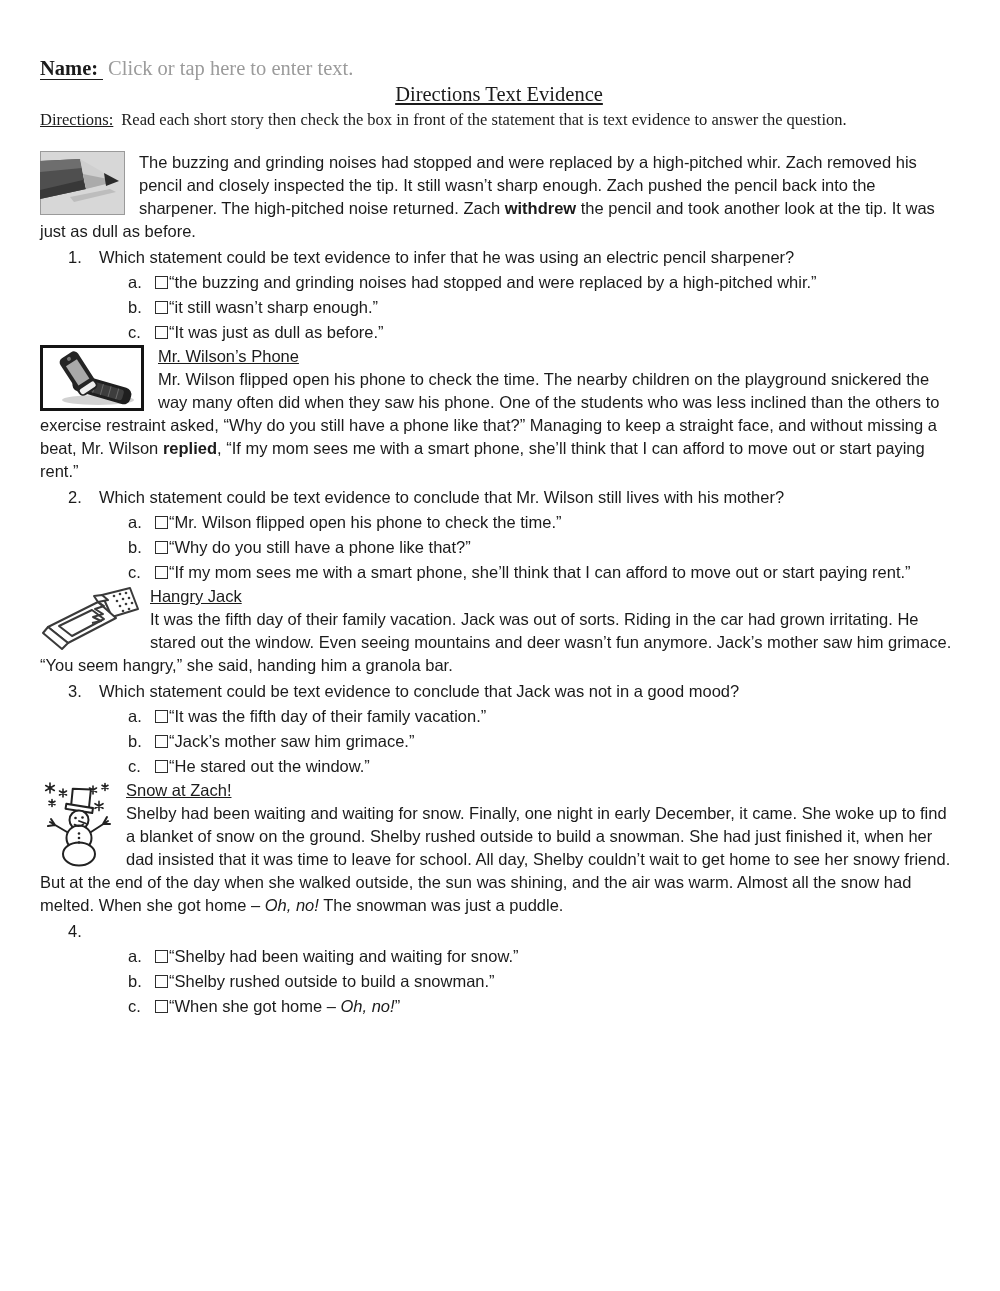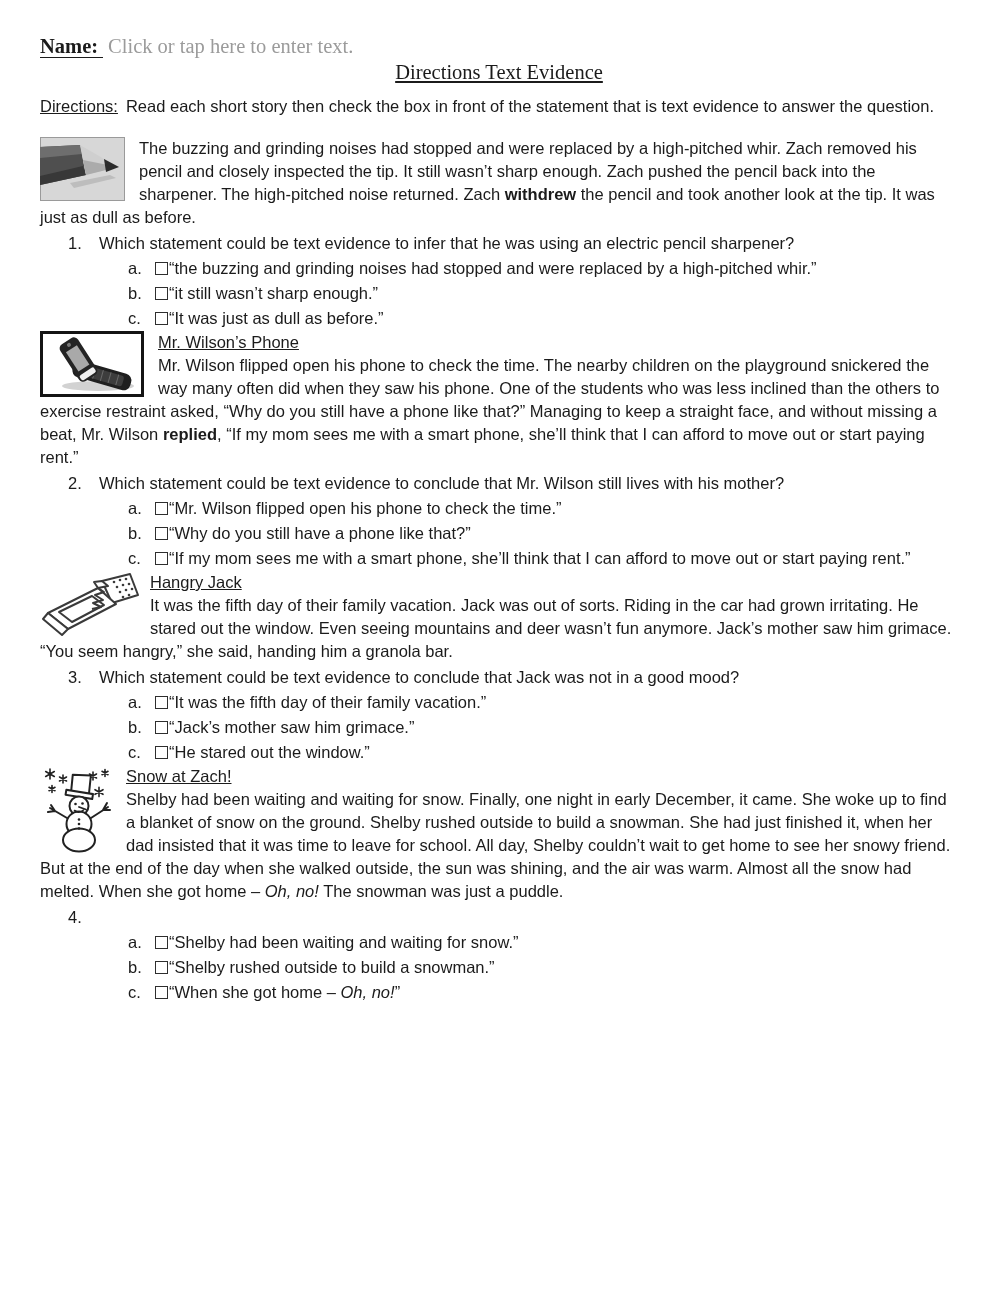--- a/index.html
+++ b/index.html
@@ -1,28 +1,28 @@
 <!DOCTYPE html>
 <html><head>
 <meta charset="utf-8">
 <style>
   html,body{margin:0;padding:0;background:#ffffff;}
   .page{
     width:1000px;height:1291px;box-sizing:border-box;
-    padding:32px 42px 20px 40px;background:#ffffff;color:#1b1b1b;
+    padding:54px 42px 20px 40px;background:#ffffff;color:#1b1b1b;
     font-family:"Liberation Sans",sans-serif;font-size:16.5px;
     overflow:hidden;position:relative;
   }
   
   .name-row{font-family:"Liberation Serif",serif;font-size:20.5px;line-height:28px;}
   .name-label{font-weight:bold;border-bottom:1.6px solid #1b1b1b;padding-right:5px;}
   .name-placeholder{color:#9b9b9b;margin-left:5px;cursor:text;}
   .doc-title{font-family:"Liberation Serif",serif;font-size:20.5px;text-align:center;line-height:25px;}
   .doc-title .ul{text-decoration:underline;}
-  .directions{line-height:22px;margin-top:10px;}
+  .directions{line-height:22px;margin-top:2px;font-family:Liberation Serif, serif;}
   .directions-label{text-decoration:underline;margin-right:8px;}
   
   .section{}
   .section.first{margin-top:20px;}
   .story{line-height:23px;}
   .story-image{float:left;display:block;}
   .story-title{text-decoration:underline;}
   .questions{margin-top:2px;line-height:25px;clear:none;}
   .q-row{display:flex;padding-left:28px;}
   .q-num{width:31px;flex:none;}

